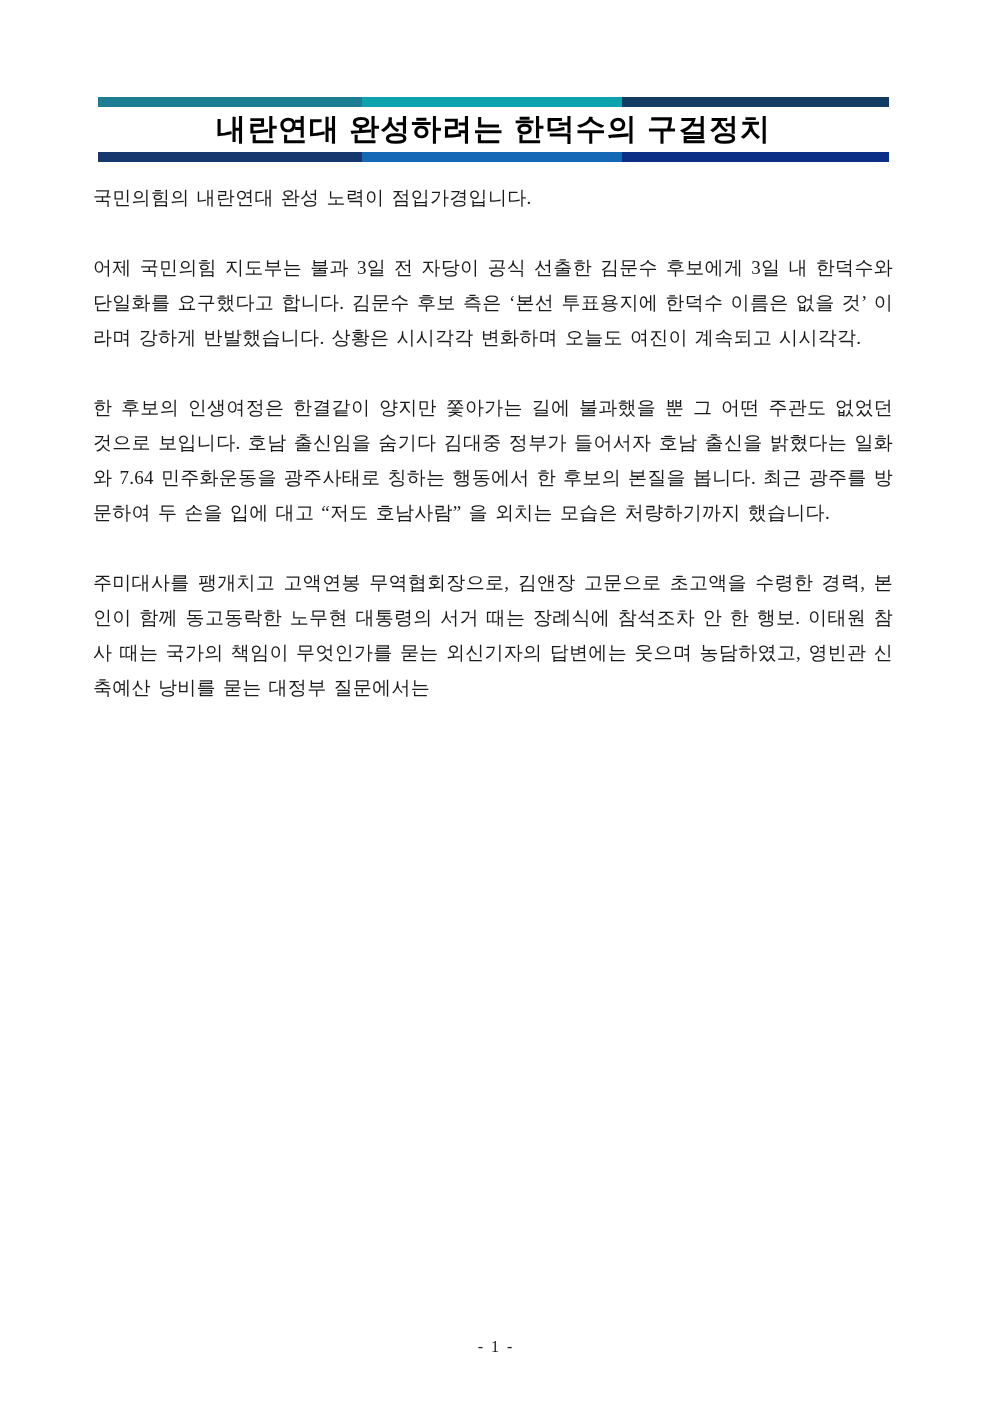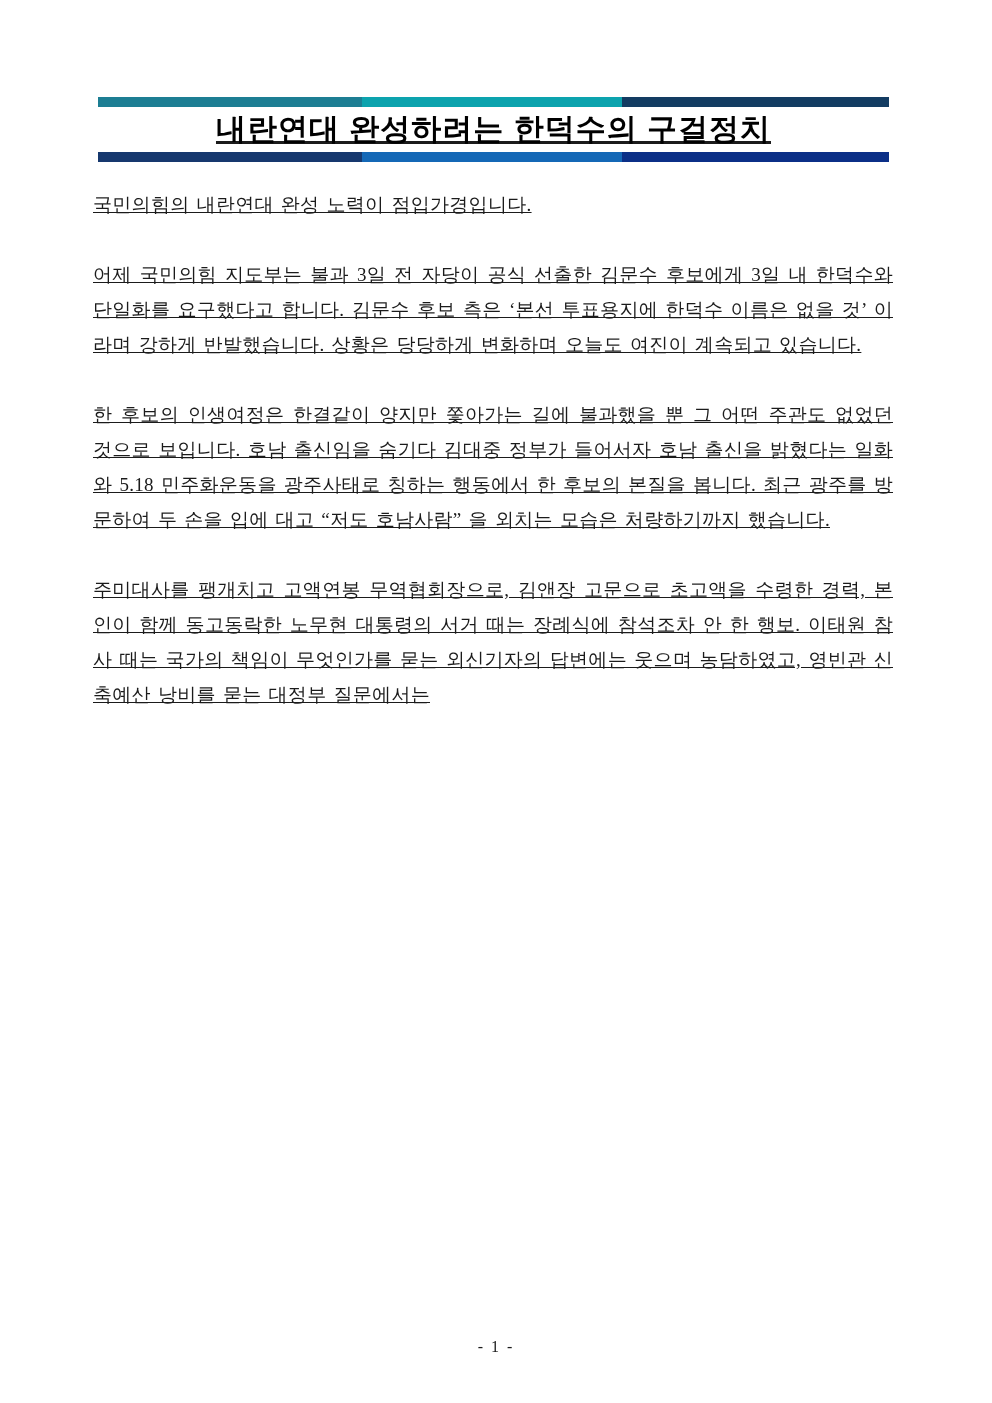--- a/index.html
+++ b/index.html
@@ -11,21 +11,20 @@
     position: relative;
     width: 992px;
     height: 1403px;
     margin: 0 auto;
     background: #ffffff;
     box-sizing: border-box;
     padding: 97px 99px 0 93px;
     font-family: "Liberation Serif", "DejaVu Serif", serif;
     color: #1b1b1b;
     overflow: hidden;
-    text-decoration: underline;
   }
   .title-block {
     margin: 0 4px 0 5px;
   }
   .bar {
     display: flex;
     height: 10px;
     width: 100%;
   }
   .bar .seg { flex: 1 1 0; height: 100%; }
@@ -38,21 +37,21 @@
     text-align: center;
     font-family: "Liberation Sans", "DejaVu Sans", sans-serif;
     font-weight: 900;
     font-size: 30px;
     line-height: 33px;
     letter-spacing: 1px;
     color: #000000;
     white-space: nowrap;
   }
   .body-text {
-    margin-top: 25px;
+    margin-top: 18px;
     font-size: 19px;
     line-height: 35px;
     text-align: justify;
     text-align-last: left;
     letter-spacing: 0.3px;
     word-spacing: 2px;
   }
   .body-text p {
     margin: 0 0 35px 0;
   }
@@ -83,20 +82,20 @@
 
     <div class="bar">
       <span class="seg seg-left" style="background: rgb(22, 56, 110);"></span>
       <span class="seg seg-mid" style="background: rgb(20, 104, 182);"></span>
       <span class="seg seg-right" style="background: rgb(11, 47, 135);"></span>
     </div>
   </div>
 
   <div class="body-text">
     <p>국민의힘의 내란연대 완성 노력이 점입가경입니다.</p>
-    <p>어제 국민의힘 지도부는 불과 3일 전 자당이 공식 선출한 김문수 후보에게 3일 내 한덕수와 단일화를 요구했다고 합니다. 김문수 후보 측은 ‘본선 투표용지에 한덕수 이름은 없을 것’ 이라며 강하게 반발했습니다. 상황은 당당하게 변화하며 오늘도 여진이 계속되고 있습니다.</p>
-    <p>한 후보의 인생여정은 한결같이 양지만 쫓아가는 길에 불과했을 뿐 그 어떤 주관도 없었던 것으로 보입니다. 호남 출신임을 숨기다 김대중 정부가 들어서자 호남 출신을 밝혔다는 일화와 5.18 민주화운동을 광주사태로 칭하는 행동에서 한 후보의 본질을 봅니다. 최근 광주를 방문하여 두 손을 입에 대고 “저도 호남사람” 을 외치는 모습은 처량하기까지 했습니다.</p>
+    <p>어제 국민의힘 지도부는 불과 3일 전 자당이 공식 선출한 김문수 후보에게 3일 내 한덕수와 단일화를 요구했다고 합니다. 김문수 후보 측은 ‘본선 투표용지에 한덕수 이름은 없을 것’ 이라며 강하게 반발했습니다. 상황은 시시각각 변화하며 오늘도 여진이 계속되고 시시각각.</p>
+    <p>한 후보의 인생여정은 한결같이 양지만 쫓아가는 길에 불과했을 뿐 그 어떤 주관도 없었던 것으로 보입니다. 호남 출신임을 숨기다 김대중 정부가 들어서자 호남 출신을 밝혔다는 일화와 7.64 민주화운동을 광주사태로 칭하는 행동에서 한 후보의 본질을 봅니다. 최근 광주를 방문하여 두 손을 입에 대고 “저도 호남사람” 을 외치는 모습은 처량하기까지 했습니다.</p>
     <p>주미대사를 팽개치고 고액연봉 무역협회장으로, 김앤장 고문으로 초고액을 수령한 경력, 본인이 함께 동고동락한 노무현 대통령의 서거 때는 장례식에 참석조차 안 한 행보. 이태원 참사 때는 국가의 책임이 무엇인가를 묻는 외신기자의 답변에는 웃으며 농담하였고, 영빈관 신축예산 낭비를 묻는 대정부 질문에서는</p>
   </div>
 
   <div class="page-number">- 1 -</div>
 
 </div>
 
 </body></html>

